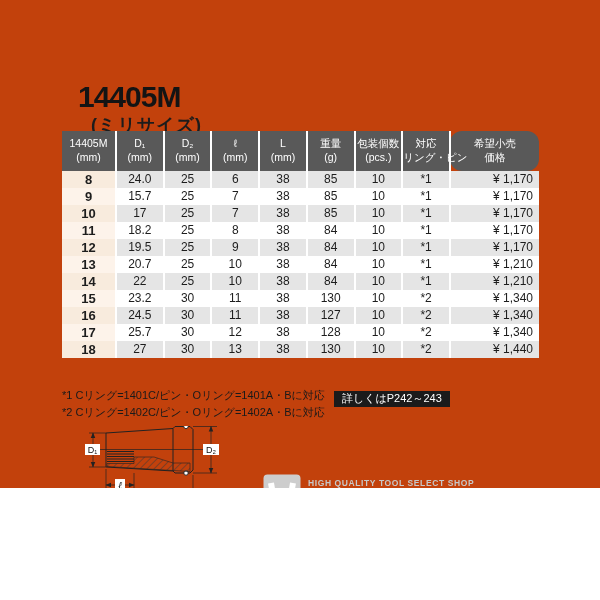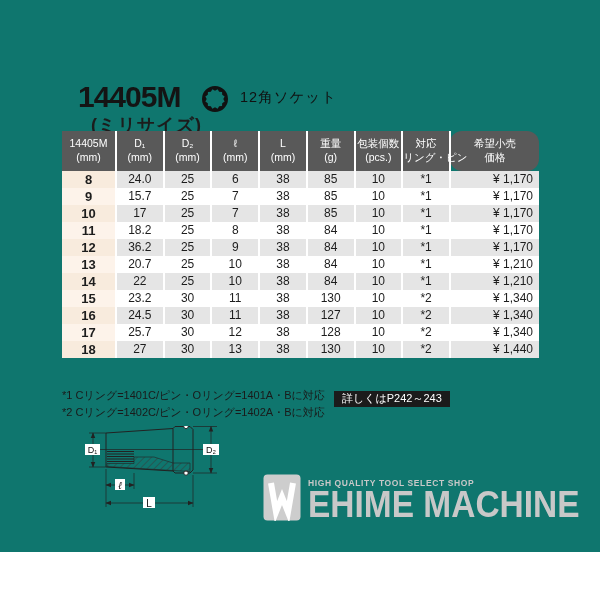--- a/index.html
+++ b/index.html
@@ -1,21 +1,21 @@
 <!DOCTYPE html>
 <html style="--header-bg: #595959; --row-alt: #e5e5e5; --size-col-a: #f8ebdd; --size-col-b: #fdf3ea; --badge-bg: #1b1b1b; --logo-gray: #c8c8c8;"><head>
 <meta charset="utf-8">
 <style>
   :root{
     --header-bg:#595959; --row-alt:#e5e5e5;
     --size-col-a:#f8ebdd; --size-col-b:#fdf3ea;
     --badge-bg:#1b1b1b; --logo-gray:#c8c8c8; --ink:#1d1d1d;
   }
   html,body{margin:0;padding:0;background:#fff;}
-  .page{position:relative;width:600px;height:552px;background:#0f766e;overflow:hidden;
+  .page{position:relative;width:600px;height:488px;background:#c2410c;overflow:hidden;
         font-family:"Liberation Sans","DejaVu Sans",sans-serif;color:var(--ink);}
 
   
   .title-block{position:absolute;left:78px;top:82px;}
   .model{font-size:30px;font-weight:800;letter-spacing:-1px;line-height:1;color:#141414;}
   .size-note{font-size:18px;font-weight:700;color:#1c1c1c;margin:1px 0 0 13px;letter-spacing:1px;}
   .socket-type{position:absolute;left:200px;top:84px;display:flex;align-items:center;gap:10px;}
   .type-label{font-size:14.5px;color:#111;letter-spacing:1px;padding-bottom:4px;}
 
   
@@ -52,30 +52,20 @@
 </head>
 <body>
 
 <div class="page">
 
   <div class="title-block">
     <div class="model">14405M</div>
     <div class="size-note">(ミリサイズ)</div>
   </div>
 
-  <div class="socket-type">
-    <svg width="30" height="30" viewBox="0 0 30 30" aria-hidden="true">
-      <path fill="#111" fill-rule="evenodd" d="M15,2 a13,13 0 1,0 0,26 a13,13 0 1,0 0,-26 Z
-        M23.3,15 L24.66,17.59 L22.19,19.15 L22.07,22.07 L19.15,22.19 L17.59,24.66 L15,23.3
-        L12.41,24.66 L10.85,22.19 L7.93,22.07 L7.81,19.15 L5.34,17.59 L6.7,15
-        L5.34,12.41 L7.81,10.85 L7.93,7.93 L10.85,7.81 L12.41,5.34 L15,6.7
-        L17.59,5.34 L19.15,7.81 L22.07,7.93 L22.19,10.85 L24.66,12.41 Z"></path>
-    </svg>
-    <span class="type-label">12角ソケット</span>
-  </div>
 
   <table class="spec-table">
     <thead>
         <tr>
           <th>
             <div class="h1">14405M</div>
             <div class="h2">(mm)</div>
           </th>
           <th>
             <div class="h1">D₁</div>
@@ -151,21 +141,21 @@
           <td>25</td>
           <td>8</td>
           <td>38</td>
           <td>84</td>
           <td>10</td>
           <td>*1</td>
           <td>¥ 1,170</td>
         </tr>
         <tr>
           <td>12</td>
-          <td>36.2</td>
+          <td>19.5</td>
           <td>25</td>
           <td>9</td>
           <td>38</td>
           <td>84</td>
           <td>10</td>
           <td>*1</td>
           <td>¥ 1,170</td>
         </tr>
         <tr>
           <td>13</td>

